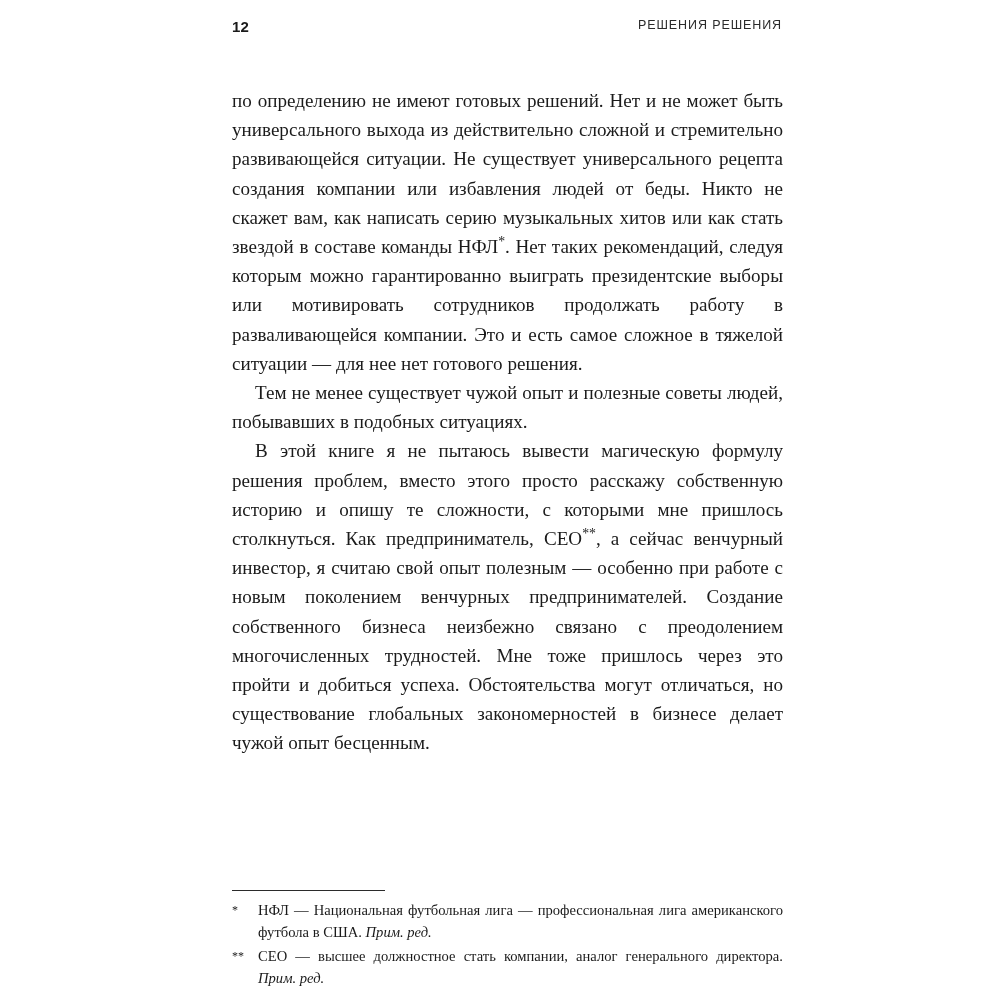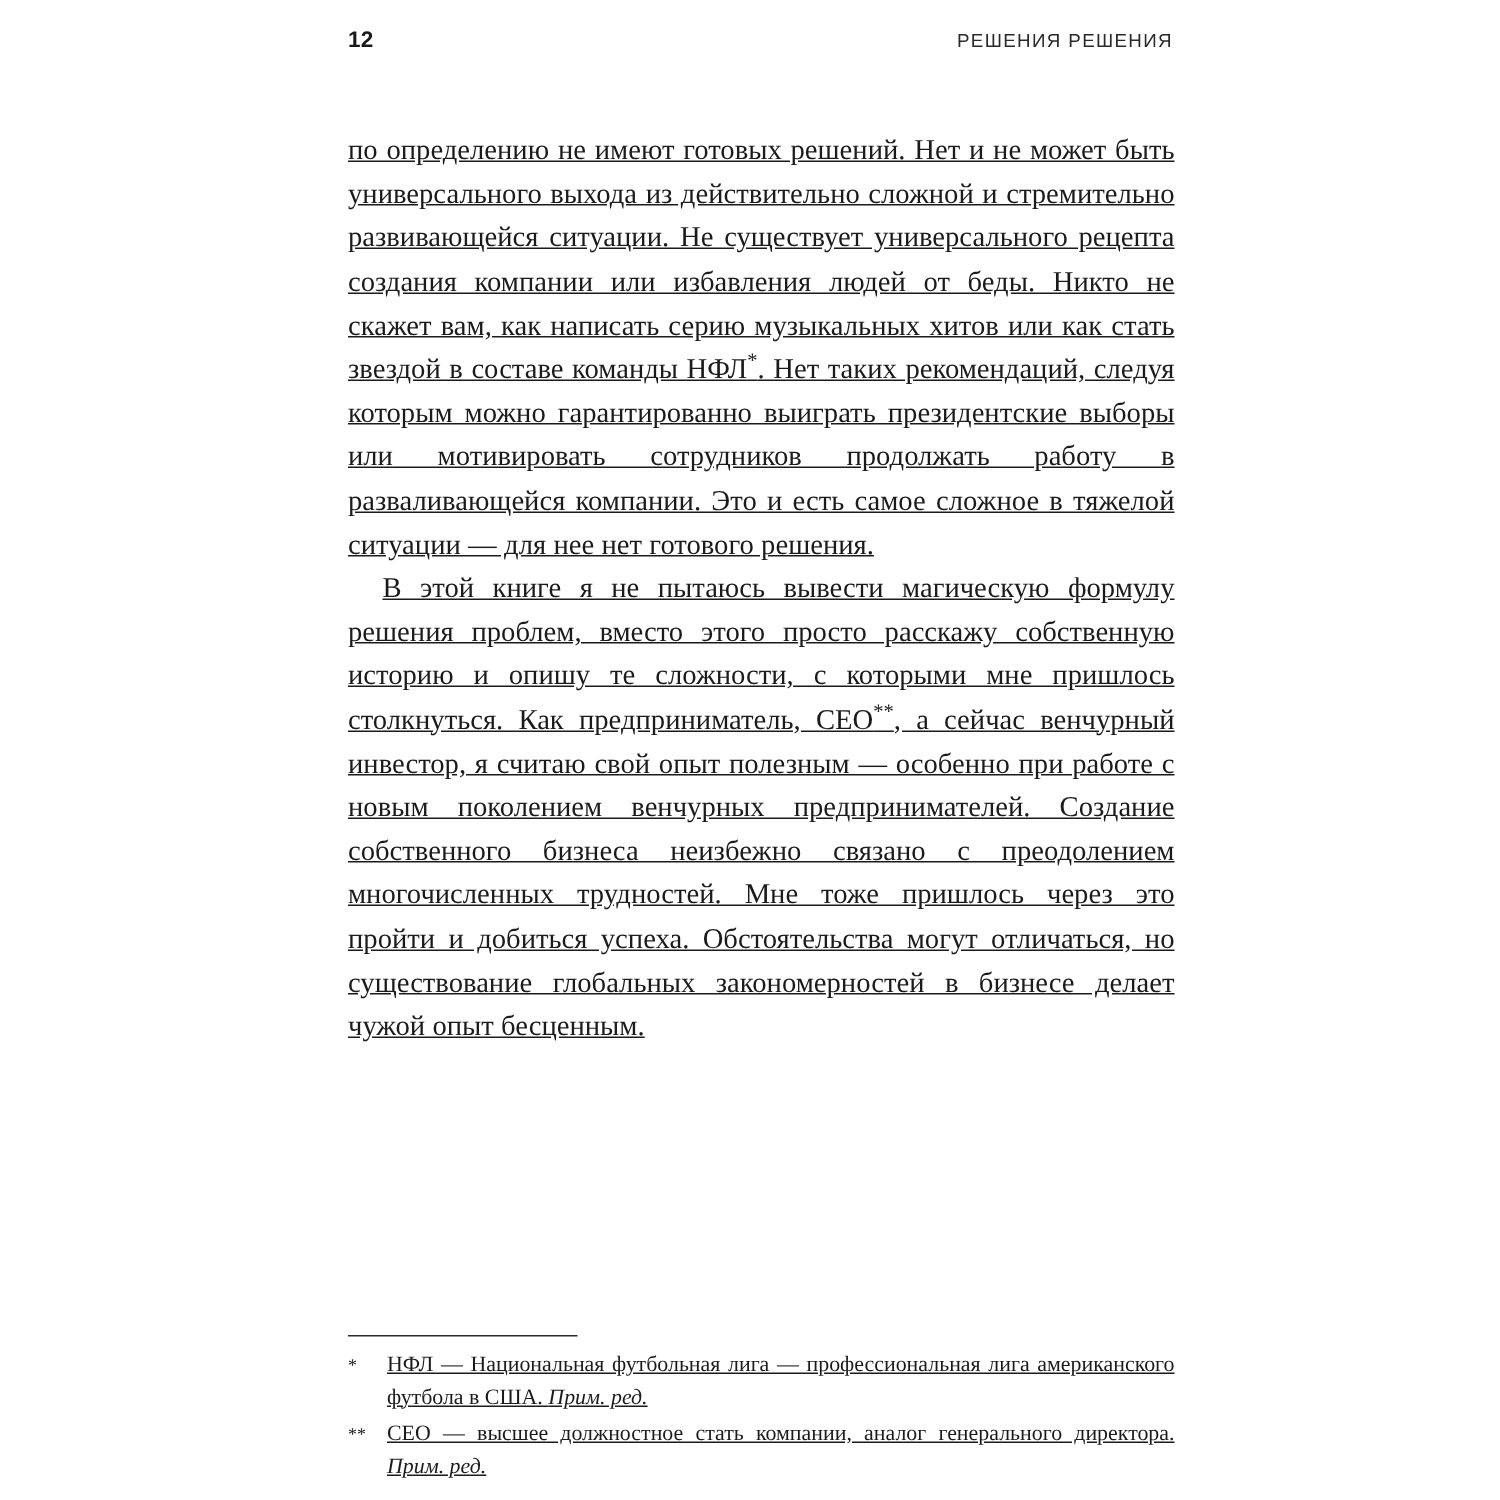--- a/index.html
+++ b/index.html
@@ -24,21 +24,21 @@
     background: #ffffff;
   }
 
   
   .running-head {
     position: absolute;
     left: 232px;
     top: 18px;
     width: 550px;
     display: flex;
-    align-items: center;
+    align-items: flex-start;
     justify-content: space-between;
   }
   .folio {
     font-family: "Liberation Sans", "DejaVu Sans", sans-serif;
     font-size: 15px;
     font-weight: bold;
     color: #1a1a1a;
     letter-spacing: 0.2px;
   }
   .head-title {
@@ -49,21 +49,20 @@
     color: #2a2a2a;
     white-space: nowrap;
   }
 
   
   .textblock {
     position: absolute;
     left: 232px;
     top: 86px;
     width: 551px;
-    text-decoration: underline;
   }
   .para {
     margin: 0;
     font-size: 19.1px;
     line-height: 29.2px;
     text-align: justify;
     text-align-last: left;
     text-indent: 0;
     hyphens: manual;
     word-spacing: 0.1px;
@@ -104,40 +103,40 @@
     text-align: right;
     padding-right: 8px;
     font-size: 12px;
     line-height: 21.5px;
     box-sizing: border-box;
   }
   .fn-text {
     flex: 1 1 auto;
     text-align: justify;
     text-align-last: left;
-    text-decoration: underline;
   }
   .fn-src {
     font-style: italic;
   }
 </style>
 </head>
 <body>
 
 <div class="page">
 
   <div class="running-head">
     <span class="folio">12</span>
     <span class="head-title">РЕШЕНИЯ РЕШЕНИЯ</span>
   </div>
 
   <div class="textblock">
 
     <p class="para"><span>по определению не имеют готовых решений. Нет и не может быть универсального выхода из действительно сложной и стремительно развивающейся ситуации. Не существует универсального рецепта создания компании или избавления людей от беды. Никто не скажет вам, как написать серию музыкальных хитов или как стать звездой в составе команды НФЛ</span><span class="fn-marker">*</span><span>. Нет таких рекомендаций, следуя которым можно гарантированно выиграть президентские выборы или мотивировать сотрудников продолжать работу в разваливающейся компании. Это и есть самое сложное в тяжелой ситуации — для нее нет готового решения.</span></p>
 
+    <p class="para indent">Тем не менее существует чужой опыт и полезные советы людей, побывавших в подобных ситуациях.</p>
 
     <p class="para indent"><span>В этой книге я не пытаюсь вывести магическую формулу решения проблем, вместо этого просто расскажу собственную историю и опишу те сложности, с которыми мне пришлось столкнуться. Как предприниматель, CEO</span><span class="fn-marker">**</span><span>, а сейчас венчурный инвестор, я считаю свой опыт полезным — особенно при работе с новым поколением венчурных предпринимателей. Создание собственного бизнеса неизбежно связано с преодолением многочисленных трудностей. Мне тоже пришлось через это пройти и добиться успеха. Обстоятельства могут отличаться, но существование глобальных закономерностей в бизнесе делает чужой опыт бесценным.</span></p>
 
 
   </div>
 
   <div class="footnotes">
     <div class="fn-rule"></div>
 
     <div class="footnote">

